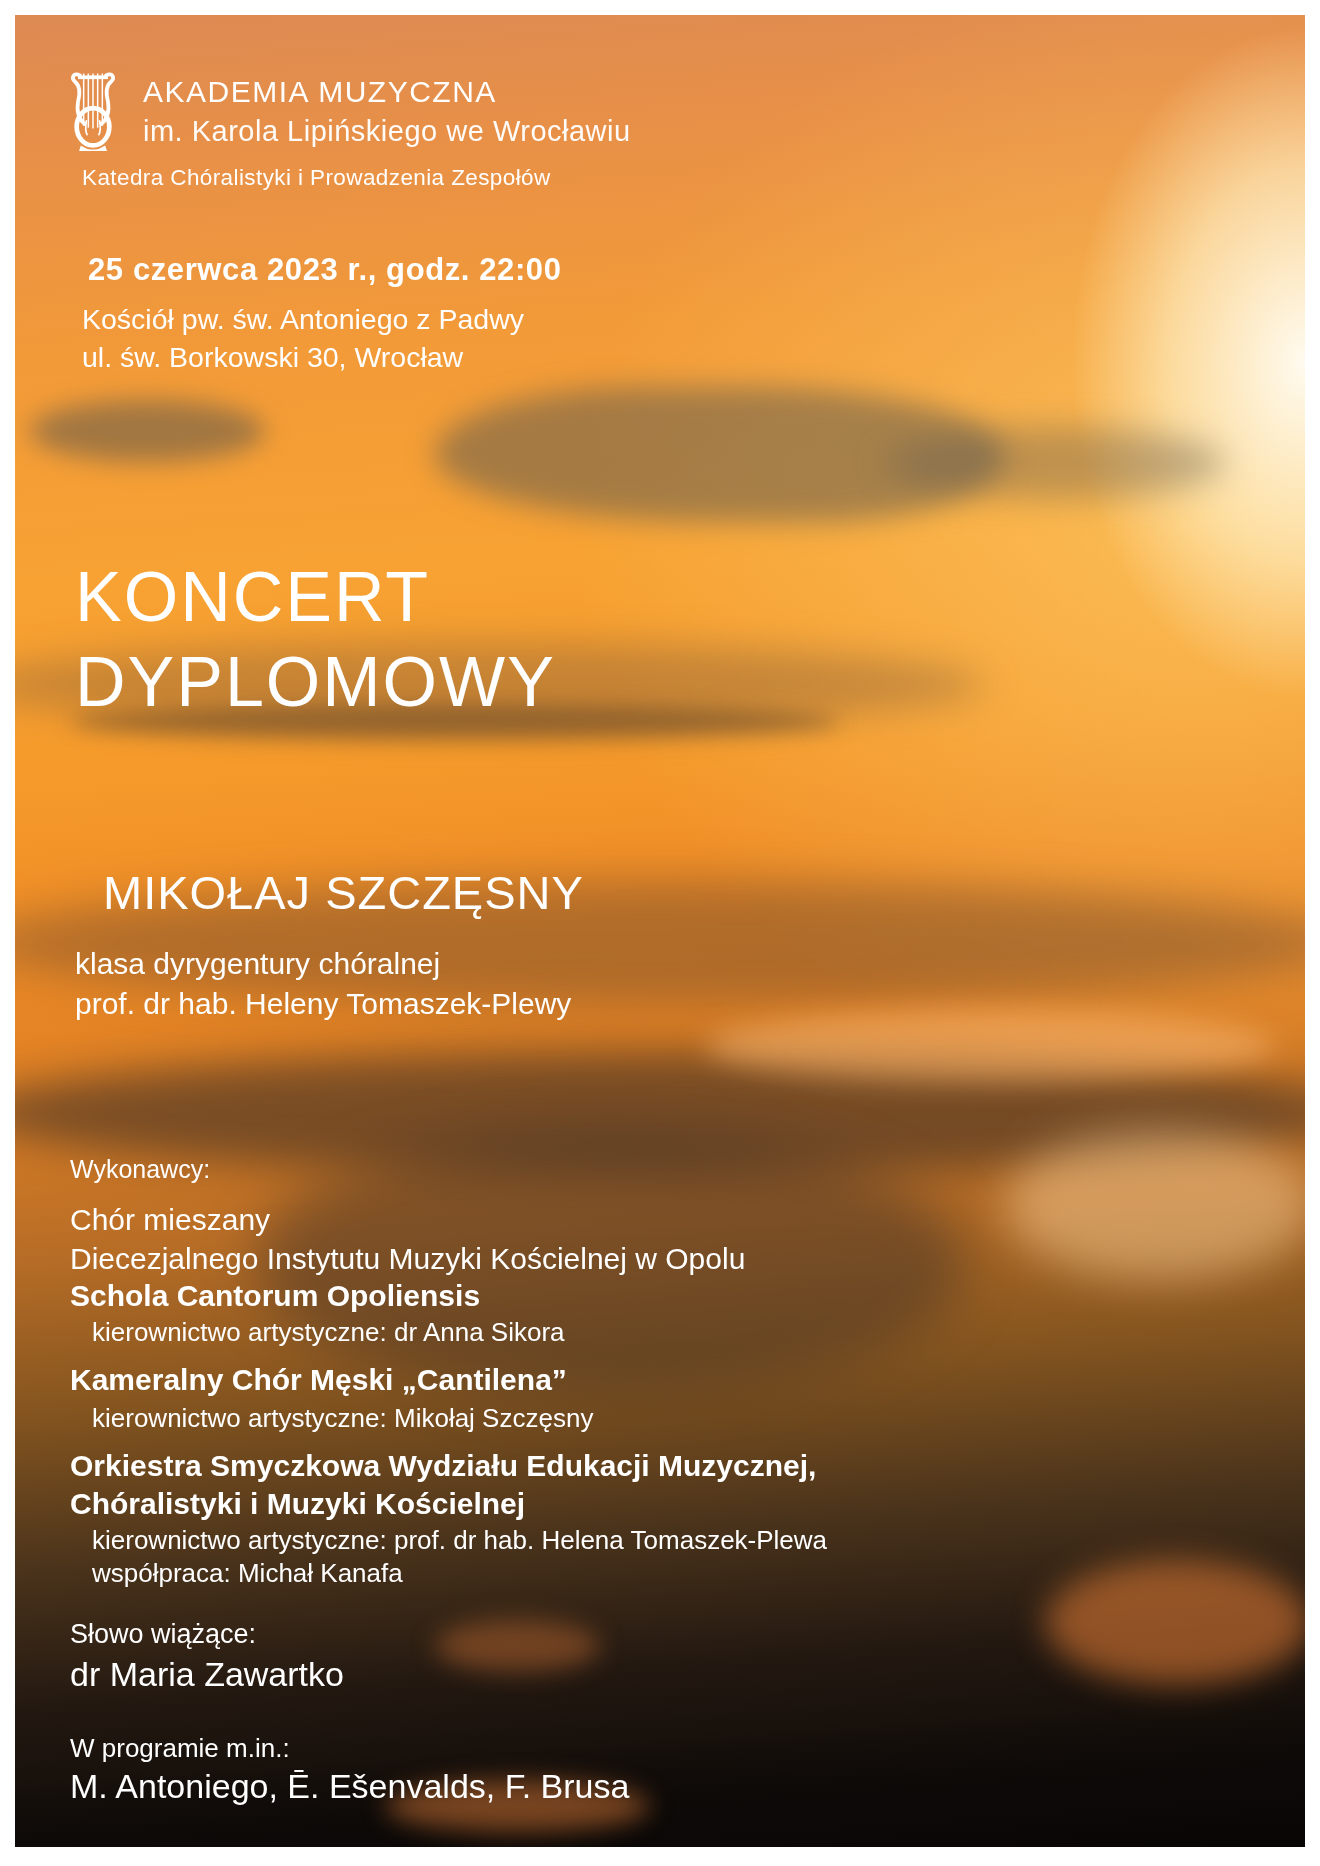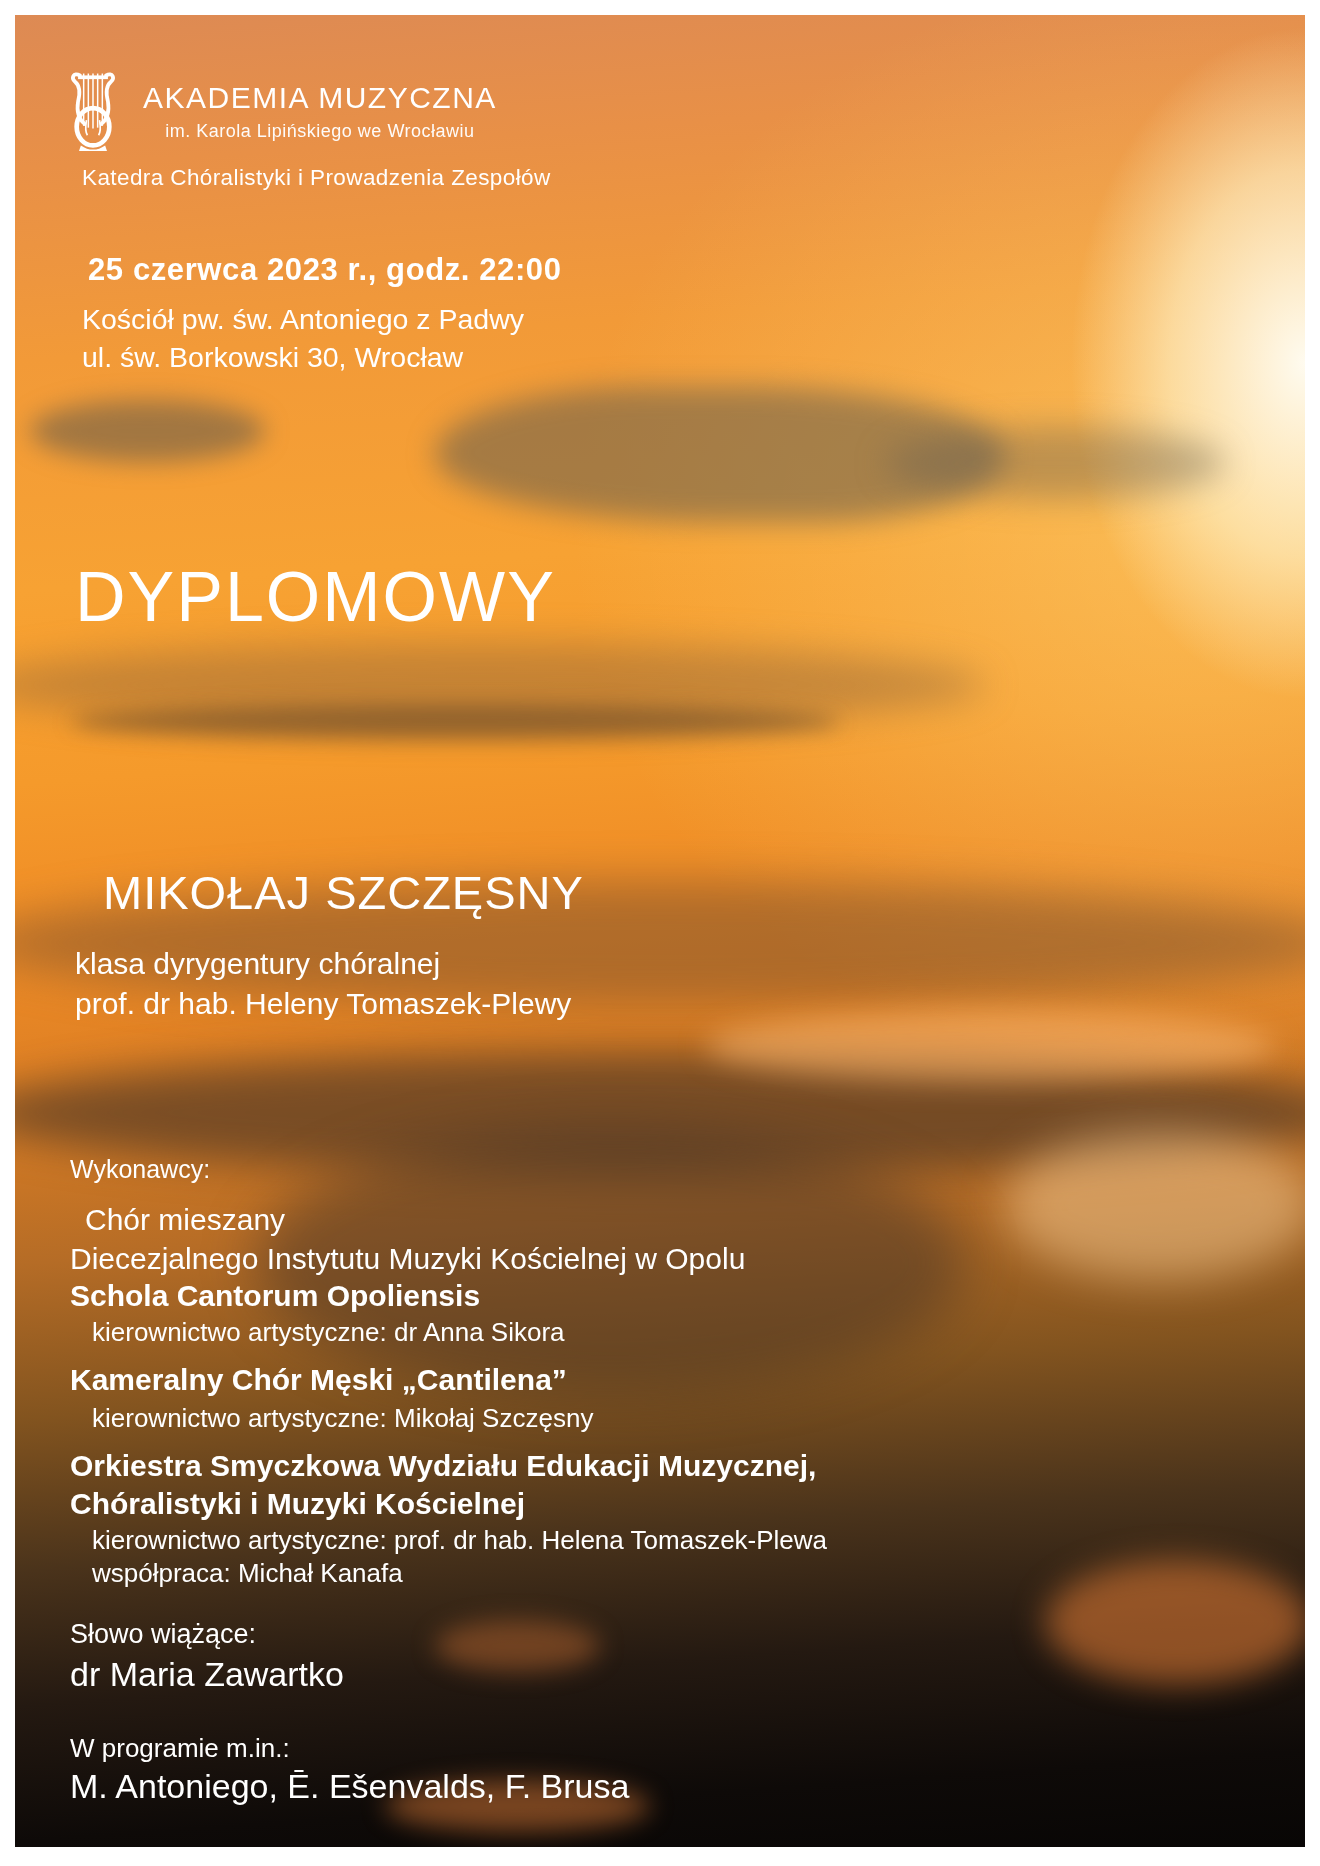--- a/index.html
+++ b/index.html
@@ -16,31 +16,31 @@
       linear-gradient(176deg,
         #dd8a54 0%, #e89047 8%, #f29a38 18%, #f7a233 30%, #f59a2b 40%,
         #ef8c26 48%, #dd7f24 56%, #b56c26 65%, #83541f 73%,
         #4a331b 81%, #241911 88%, #0e0a08 95%, #080605 100%);
   }
   .cloud{position:absolute;border-radius:50%;pointer-events:none;}
   .txt{position:absolute;white-space:nowrap;}
   .bold{font-weight:700;}
   .logo-row{position:absolute;left:50px;top:50px;display:flex;align-items:center;gap:22px;}
   .logo-text-title{font-size:30px;letter-spacing:1.5px;font-weight:400;}
-  .logo-text-sub{font-size:18px;letter-spacing:0.5px;margin-top:6px;font-weight:300;opacity:0.97;text-align:center;}
+  .logo-text-sub{font-size:29px;letter-spacing:0.5px;margin-top:6px;font-weight:300;opacity:0.97;text-align:center;}
   .dept{left:67px;top:150px;font-size:22.5px;letter-spacing:0.4px;font-weight:300;}
   .date{left:73px;top:237px;font-size:31px;letter-spacing:0.6px;}
   .venue1{left:67px;top:288px;font-size:28.5px;font-weight:300;}
   .venue2{left:67px;top:326px;font-size:28.5px;font-weight:300;}
   .big-title{left:60px;top:540px;font-size:70px;line-height:85px;letter-spacing:2px;font-weight:300;}
   .graduate{left:60px;top:850px;font-size:47px;letter-spacing:1px;font-weight:400;margin-left:28px;}
   .class1{left:60px;top:932px;font-size:30px;font-weight:300;}
   .class2{left:60px;top:972px;font-size:30px;font-weight:400;}
   .wyk{left:55px;top:1140px;font-size:25px;font-weight:300;}
-  .g1l1{left:55px;top:1188px;font-size:30px;font-weight:300;margin-left:15px;}
+  .g1l1{left:55px;top:1188px;font-size:30px;font-weight:300;}
   .g1l2{left:55px;top:1227px;font-size:30px;font-weight:300;}
   .g1b{left:55px;top:1264px;font-size:30px;}
   .g1d{left:77px;top:1302px;font-size:26px;font-weight:300;}
   .g2b{left:55px;top:1348px;font-size:30px;}
   .g2d{left:77px;top:1388px;font-size:26px;font-weight:300;}
   .g3b1{left:55px;top:1434px;font-size:30px;}
   .g3b2{left:55px;top:1472px;font-size:30px;}
   .g3d1{left:77px;top:1510px;font-size:26px;font-weight:300;}
   .g3d2{left:77px;top:1543px;font-size:26px;font-weight:300;}
   .slowoH{left:55px;top:1604px;font-size:27px;font-weight:300;}
@@ -90,20 +90,21 @@
     </span>
   </div>
 
   <div class="txt dept">Katedra Chóralistyki i Prowadzenia Zespołów</div>
 
   <div class="txt date bold">25 czerwca 2023 r., godz. 22:00</div>
   <div class="txt venue1">Kościół pw. św. Antoniego z Padwy</div>
   <div class="txt venue2">ul. św. Borkowski 30, Wrocław</div>
 
   <div class="txt big-title">
+    <div>KONCERT</div>
     <div>DYPLOMOWY</div>
   </div>
 
   <div class="txt graduate">MIKOŁAJ SZCZĘSNY</div>
   <div class="txt class1">klasa dyrygentury chóralnej</div>
   <div class="txt class2">prof. dr hab. Heleny Tomaszek-Plewy</div>
 
   <div class="txt wyk">Wykonawcy:</div>
 
   <div class="txt g1l1">Chór mieszany</div>

